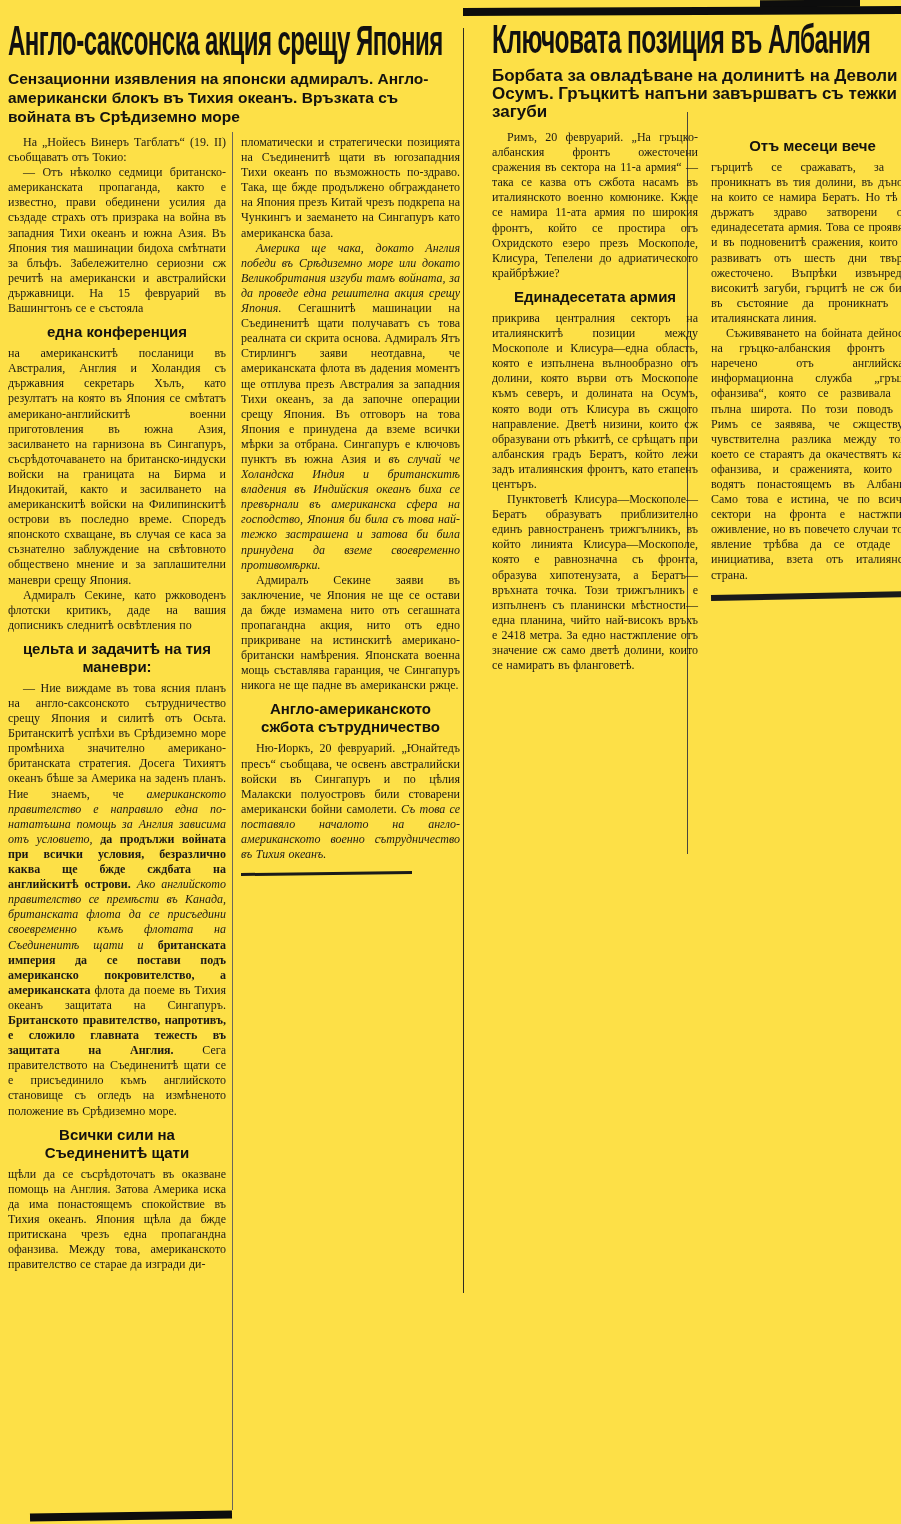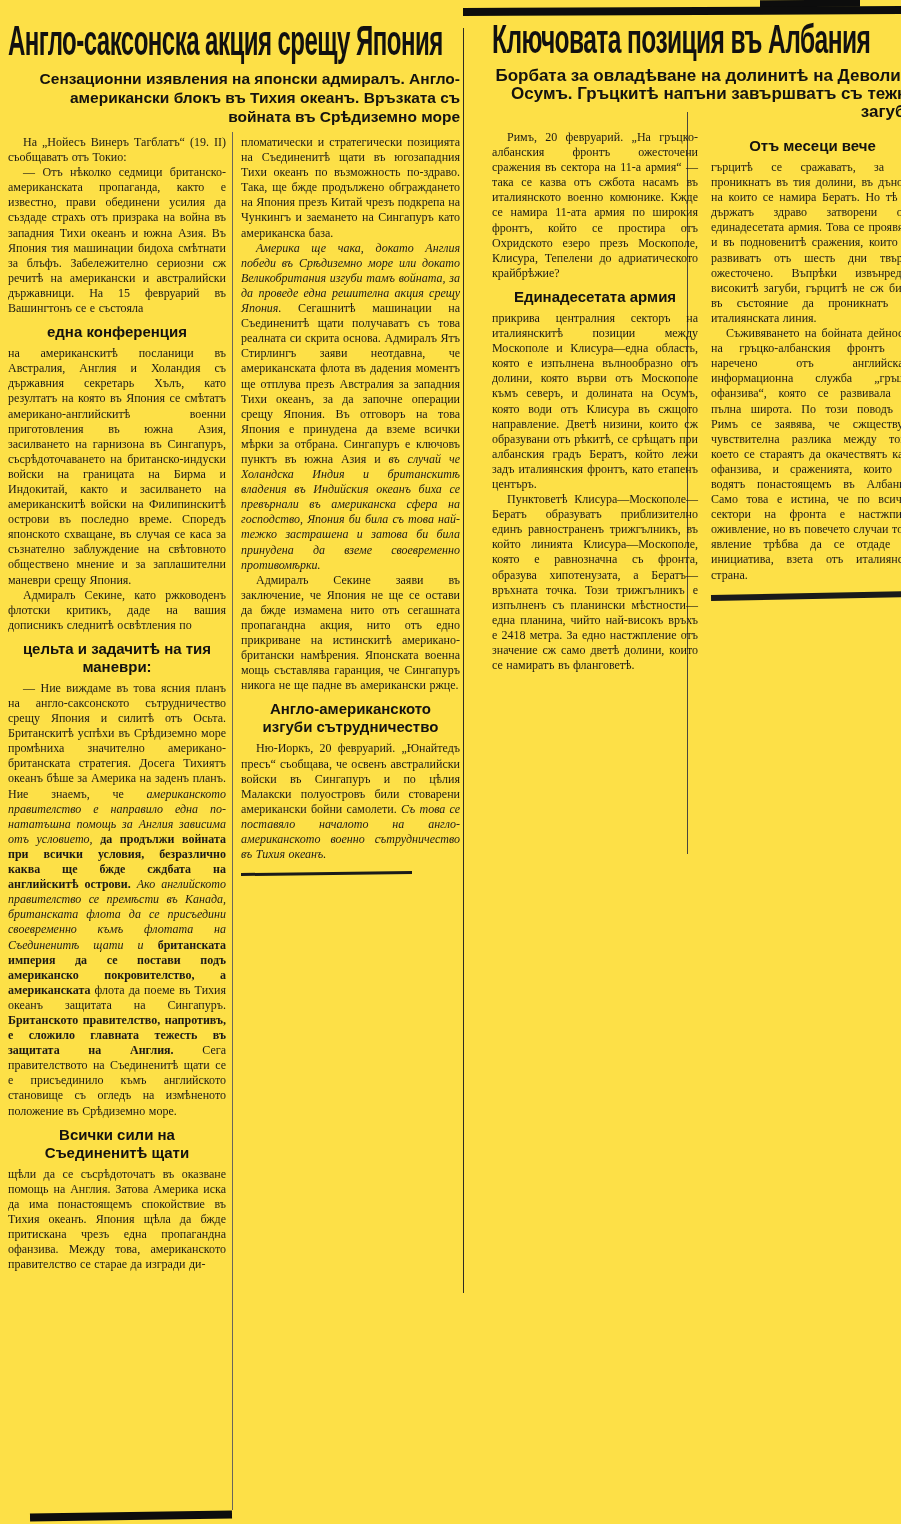--- a/index.html
+++ b/index.html
@@ -31,21 +31,21 @@
     letter-spacing:-1px;
     transform:scaleX(0.56);
     transform-origin:0 50%;
     color:#121110;
   }
   .article-right .hl-inner{font-size:41px;transform:scaleX(0.60);}
   .subhead{
     font-family:"Liberation Sans", sans-serif;
     font-weight:700;
     font-size:15.5px;line-height:19px;
-    text-align:right;
+    text-align:left;
     margin:4px 0 9px 0;
     color:#14120f;
   }
   .article-right .subhead{font-size:17px;line-height:18px;}
   .cols{display:flex;}
   .col{flex:0 0 auto;}
   .article-left .col1{width:218px;}
   .article-left .col2{width:219px;margin-left:15px;}
   .article-right .col1{width:206px;}
   .article-right .col2{width:203px;margin-left:13px;}
@@ -96,21 +96,21 @@
           <p class="para indent">Адмиралъ Секине, като ржководенъ флотски критикъ, даде на вашия дописникъ следнитѣ освѣтления по</p>
           <h3 class="colhead">цельта и задачитѣ на тия маневри:</h3>
           <p class="para indent"><span>— Ние виждаме въ това ясния планъ на англо-саксонското сътрудничество срещу Япония и силитѣ отъ Осьта. Британскитѣ успѣхи въ Срѣдиземно море промѣниха значително американо-британската стратегия. Досега Тихиятъ океанъ бѣше за Америка на заденъ планъ. Ние знаемъ, че</span> <span class="i">американското правителство е направило една по-нататъшна помощь за Англия зависима отъ условието,</span> <span class="b">да продължи войната при всички условия, безразлично каква ще бжде сждбата на английскитѣ острови.</span> <span class="i">Ако английското правителство се премѣсти въ Канада, британската флота да се присъедини своевременно къмъ флотата на Съединенитѣ щати и</span> <span class="b">британската империя да се постави подъ американско покровителство, а американската</span> <span>флота да поеме въ Тихия океанъ защитата на Сингапуръ.</span> <span class="b">Британското правителство, напротивъ, е сложило главната тежесть въ защитата на Англия.</span> <span>Сега правителството на Съединенитѣ щати се е присъединило къмъ английското становище съ огледъ на измѣненото положение въ Срѣдиземно море.</span></p>
           <h3 class="colhead">Всички сили на Съединенитѣ щати</h3>
           <p class="para">щѣли да се съсрѣдоточатъ въ оказване помощь на Англия. Затова Америка иска да има понастоящемъ спокойствие въ Тихия океанъ. Япония щѣла да бжде притискана чрезъ една пропагандна офанзива. Между това, американското правителство се старае да изгради ди-</p>
         </div>
       <div class="col col2">
           <p class="para">пломатически и стратегически позицията на Съединенитѣ щати въ югозападния Тихи океанъ по възможность по-здраво. Така, ще бжде продължено обграждането на Япония презъ Китай чрезъ подкрепа на Чункингъ и заемането на Сингапуръ като американска база.</p>
           <p class="para indent"><span class="i">Америка ще чака, докато Англия победи въ Срѣдиземно море или докато Великобритания изгуби тамъ войната, за да проведе една решителна акция срещу Япония.</span> <span>Сегашнитѣ машинации на Съединенитѣ щати получаватъ съ това реалната си скрита основа. Адмиралъ Ятъ Стирлингъ заяви неотдавна, че американската флота въ дадения моментъ ще отплува презъ Австралия за западния Тихи океанъ, за да започне операции срещу Япония. Въ отговоръ на това Япония е принудена да вземе всички мѣрки за отбрана. Сингапуръ е ключовъ пунктъ въ южна Азия и</span> <span class="i">въ случай че Холандска Индия и британскитѣ владения въ Индийския океанъ биха се превърнали въ американска сфера на господство, Япония би била съ това най-тежко застрашена и затова би била принудена да вземе своевременно противомѣрки.</span></p>
           <p class="para indent">Адмиралъ Секине заяви въ заключение, че Япония не ще се остави да бжде измамена нито отъ сегашната пропагандна акция, нито отъ едно прикриване на истинскитѣ американо-британски намѣрения. Японската военна мощь съставлява гаранция, че Сингапуръ никога не ще падне въ американски ржце.</p>
-          <h3 class="colhead">Англо-американското изгуби сътрудничество</h3>
+          <h3 class="colhead">Англо-американското сжбота сътрудничество</h3>
           <p class="para indent"><span>Ню-Иоркъ, 20 февруарий. „Юнайтедъ пресъ“ съобщава, че освенъ австралийски войски въ Сингапуръ и по цѣлия Малакски полуостровъ били стоварени американски бойни самолети.</span> <span class="i">Съ това се поставяло началото на англо-американското военно сътрудничество въ Тихия океанъ.</span></p>
           <div class="rule thin"></div>
         </div>
     </div>
   </div>
 
   <div class="article article-right">
     <h1 class="headline"><span class="hl-inner">Ключовата позиция въ Албания</span></h1>
     <div class="subhead">Борбата за овладѣване на долинитѣ на Деволи и Осумъ. Гръцкитѣ напъни завършватъ съ тежки загуби</div>
     <div class="cols">

